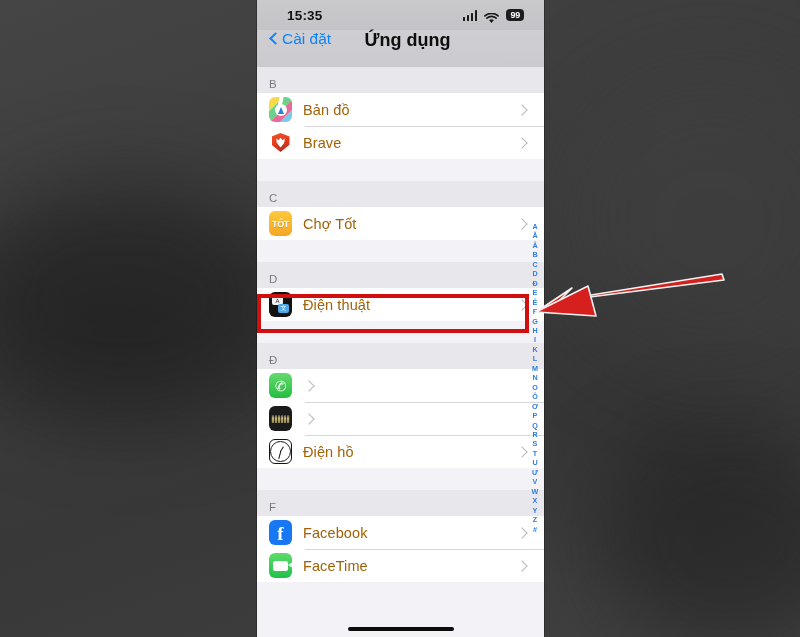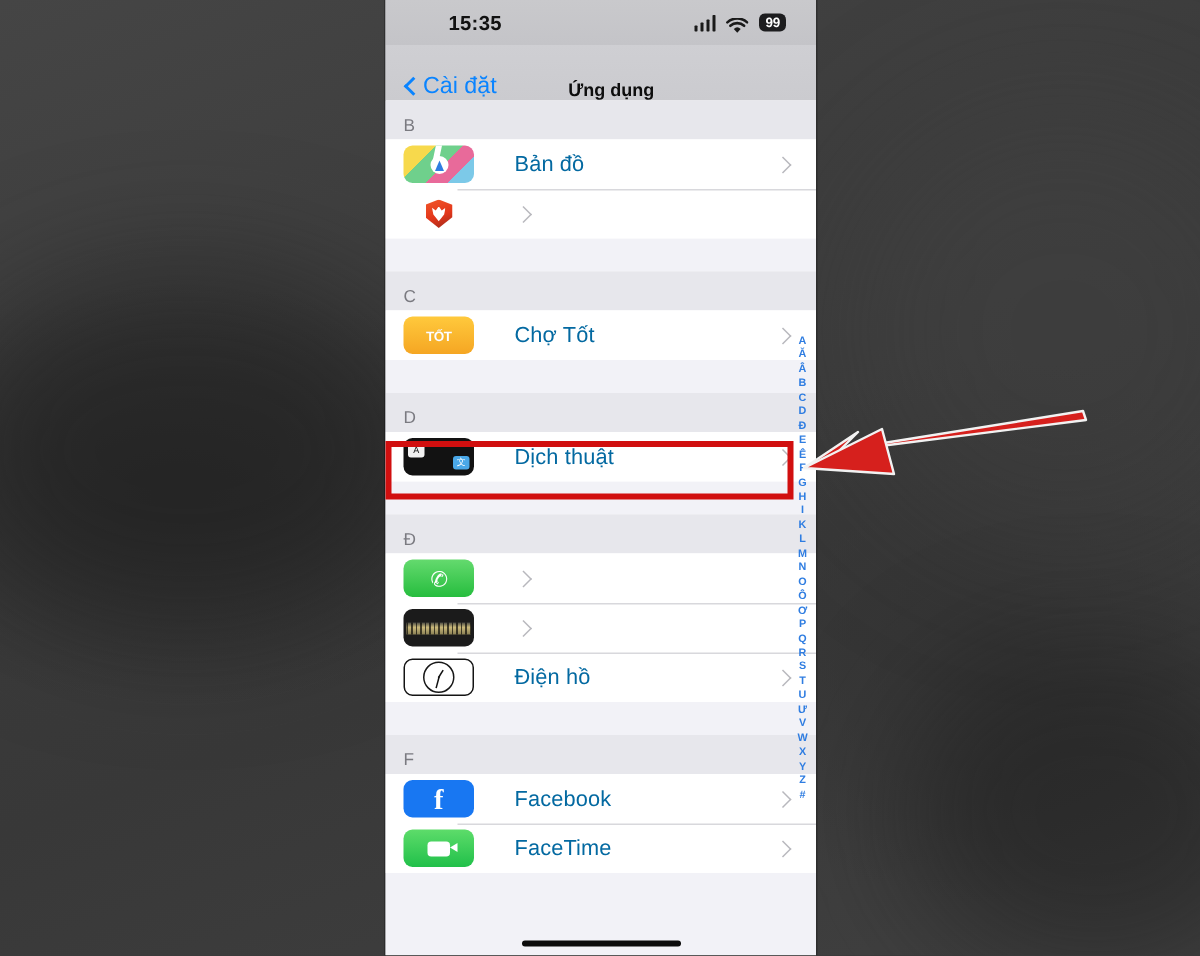--- a/index.html
+++ b/index.html
@@ -60,21 +60,21 @@
   }
 
   
   .statusbar {
     position: relative;
     height: 30px;
     background: linear-gradient(180deg, #c9c9cc 0%, #c4c4c8 100%);
     display: flex;
     align-items: center;
     justify-content: space-between;
-    padding: 0 14px 0 28px;
+    padding: 0 14px 0 16px;
     box-sizing: border-box;
   }
   .clock {
     font-size: 13.5px;
     font-weight: bold;
     color: #111;
     letter-spacing: 0.2px;
     margin-left: 14px;
   }
   .status-right {
@@ -100,21 +100,21 @@
     line-height: 1;
     letter-spacing: -0.2px;
   }
 
   
   .navbar {
     position: relative;
     height: 37px;
     background: linear-gradient(180deg, #cfcfd3 0%, #cbcbcf 100%);
     display: flex;
-    align-items: flex-end;
+    align-items: flex-start;
     padding: 0 12px;
     box-sizing: border-box;
   }
   .back {
     display: flex;
     align-items: center;
     gap: 4px;
     color: #0a84ff;
     font-size: 15.5px;
     cursor: pointer;
@@ -128,21 +128,21 @@
     left: 2px; top: 2.5px;
     width: 7px; height: 7px;
     border-left: 2.3px solid #0a84ff;
     border-bottom: 2.3px solid #0a84ff;
     transform: rotate(45deg);
   }
   .nav-title {
     position: absolute;
     left: 0; right: 0;
     text-align: center;
-    font-size: 12px;
+    font-size: 18px;
     font-weight: bold;
     color: #0d0d0d;
     pointer-events: none;
     margin-left: 14px;
   }
 
   
   .list-scroll {
     position: relative;
     height: 570px;
@@ -172,30 +172,30 @@
   }
   .row + .row::after {
     content: "";
     position: absolute;
     left: 48px; right: 0; top: 0;
     height: 1px;
     background: #d8d8dc;
   }
   .group:last-child .row:last-child { }
   .app-icon {
-    width: 47px; height: 25px;
+    width: 23px; height: 25px;
     border-radius: 6px;
     flex: none;
-    margin-right: 27px;
+    margin-right: 11px;
     position: relative;
     overflow: hidden;
   }
   .row-label {
     font-size: 14.5px;
-    color: #0369a1;
+    color: #a16207;
     flex: 1;
     letter-spacing: 0.1px;
   }
   .chev {
     width: 14px; height: 14px;
     margin-right: 14px;
     position: relative;
     flex: none;
   }
   .chev::before {
@@ -460,20 +460,21 @@
           </span>
           <span class="row-label">Bản đồ</span>
           <span class="chev"></span>
         </div>
         <div class="row">
           <span class="app-icon ic-brave">
             <span class="shield">
                 <span class="lion"></span>
               </span>
           </span>
+          <span class="row-label">Brave</span>
           <span class="chev"></span>
         </div>
       </div>
 
       <div class="gap"></div>
 
       <div class="sec-header">C</div>
       <div class="group">
         <div class="row">
           <span class="app-icon ic-chotot">
@@ -486,21 +487,21 @@
 
       <div class="gap"></div>
 
       <div class="sec-header">D</div>
       <div class="group">
         <div class="row">
           <span class="app-icon ic-translate">
             <span class="b1">A</span>
               <span class="b2">文</span>
           </span>
-          <span class="row-label">Dịch thuật</span>
+          <span class="row-label">Điện thuật</span>
           <span class="chev"></span>
         </div>
       </div>
 
       <div class="gap"></div>
 
       <div class="sec-header">Đ</div>
       <div class="group">
         <div class="row">
           <span class="app-icon ic-phone">

